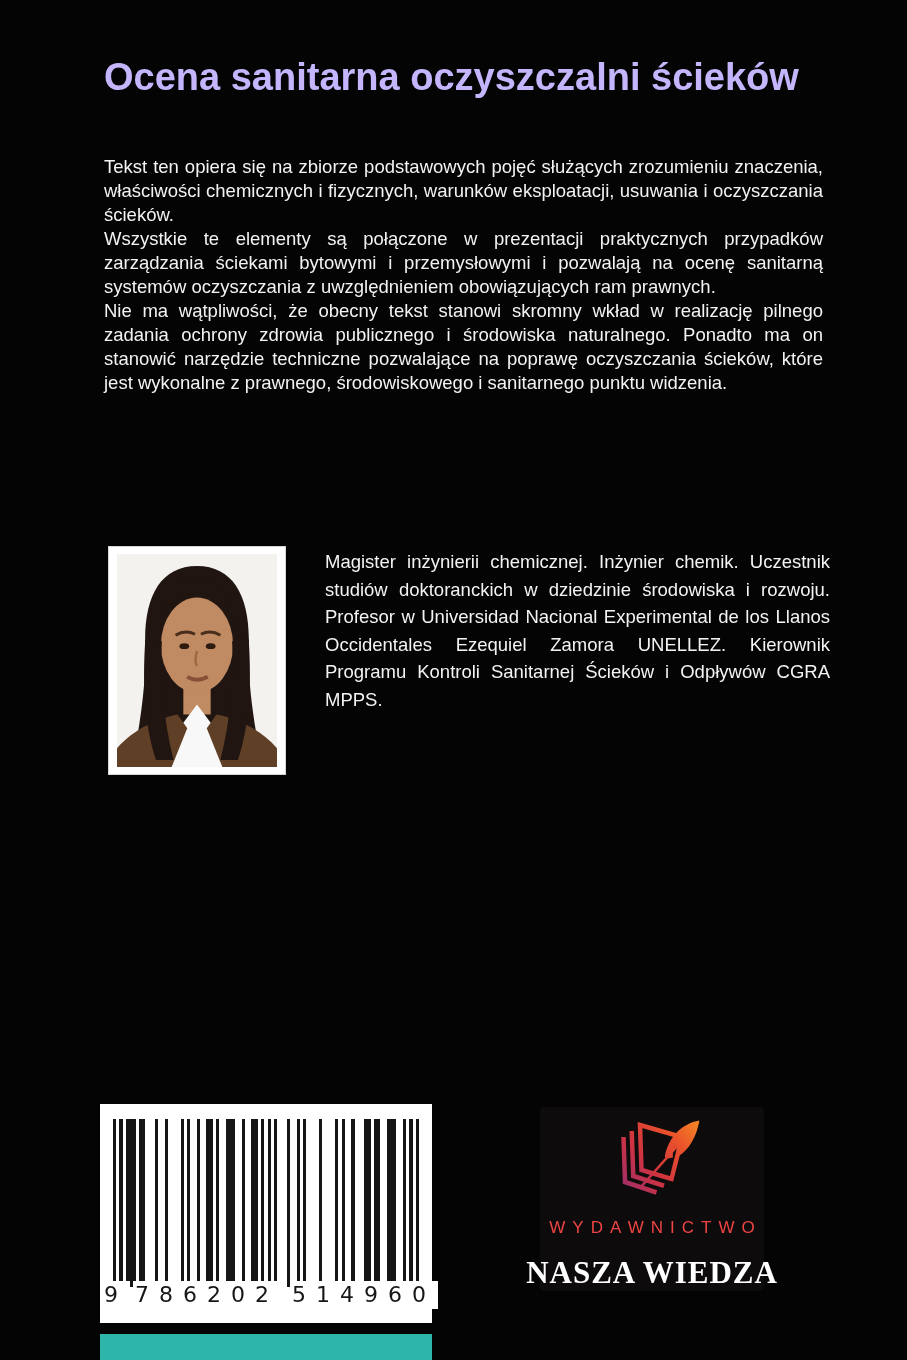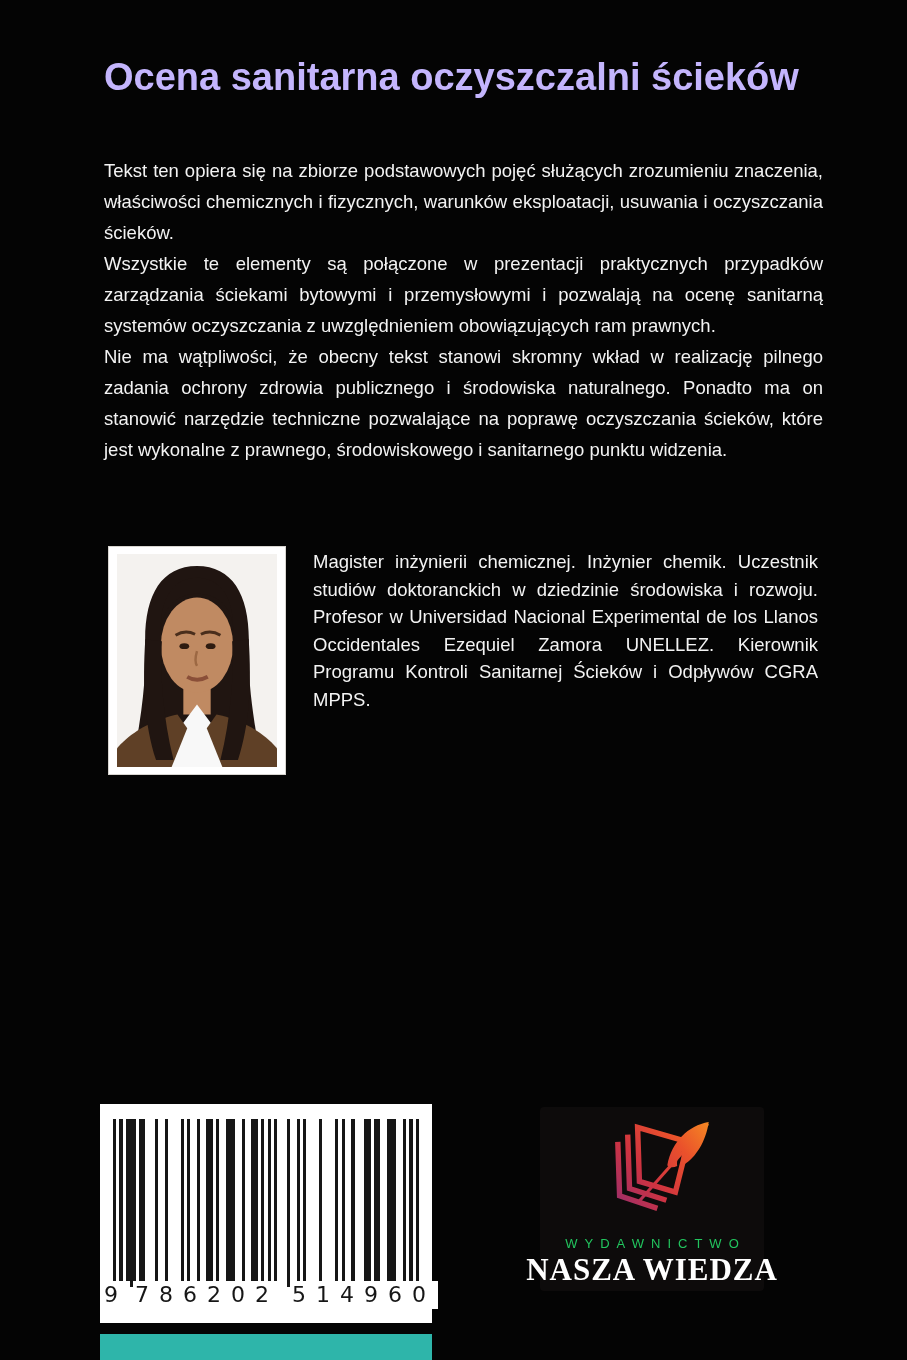--- a/index.html
+++ b/index.html
@@ -9,50 +9,50 @@
   *{margin:0;padding:0;box-sizing:border-box;}
   html,body{width:907px;height:1360px;background:var(--bg);overflow:hidden;}
   .cover{position:relative;width:907px;height:1360px;background:var(--bg);
          font-family:"Liberation Sans",sans-serif;color:var(--text);}
 
   .title{position:absolute;left:104px;top:56px;width:730px;
          font-size:38px;font-weight:700;line-height:43px;color:#c4b5fd;
          letter-spacing:0px;}
 
   .synopsis{position:absolute;left:104px;top:155px;width:719px;
-            font-size:18.5px;line-height:31px;text-align:justify;
+            font-size:18.5px;line-height:24px;text-align:justify;
             color:#f3f3f3;}
   .synopsis p{margin:0;}
 
   .photo-frame{position:absolute;left:108px;top:546px;width:178px;height:229px;
                background:#ffffff;border:1px solid #d8d5d0;padding:7px 8px;}
   .photo-frame svg{display:block;width:100%;height:100%;background:#f4f2ef;}
 
-  .bio{position:absolute;left:313px;top:548px;width:505px;
+  .bio{position:absolute;left:325px;top:548px;width:505px;
        font-size:18.5px;line-height:27.6px;text-align:justify;color:#f3f3f3;}
 
   .barcode-box{position:absolute;left:100px;top:1104px;width:332px;height:219px;
                background:#ffffff;}
   .barcode-box svg{position:absolute;left:13px;top:15px;}
   .isbn-row{position:absolute;left:0;top:177px;width:332px;display:flex;
             justify-content:flex-start;align-items:flex-start;
             font-family:"DejaVu Sans",sans-serif;font-size:22px;color:#161616;}
   .isbn-row span{background:#ffffff;letter-spacing:10px;padding:0 2px;line-height:28px;}
   .isbn-first{margin-left:2px;}
   .isbn-left{margin-left:3px;}
   .isbn-right{margin-left:9px;}
 
   .logo-box{position:absolute;left:540px;top:1107px;width:224px;height:184px;
             background:var(--logo-box-bg);border-radius:4px;
             display:flex;flex-direction:column;align-items:center;}
   .logo-box svg{display:block;width:150px;height:108px;margin-top:6px;}
-  .publisher-type{font-size:13px;letter-spacing:7px;text-indent:7px;color:#22c55e;
+  .publisher-type{font-size:17px;letter-spacing:7px;text-indent:7px;color:#ef4444;
                   margin-top:15px;white-space:nowrap;}
   .publisher-name{font-family:"Liberation Serif",serif;font-weight:700;
-                  font-size:31px;letter-spacing:1px;color:#ffffff;margin-top:1px;
+                  font-size:31px;letter-spacing:1px;color:#ffffff;margin-top:17px;
                   white-space:nowrap;}
 
   .accent-bar{position:absolute;left:100px;top:1334px;width:332px;height:26px;
               background:var(--teal-bar);}
 </style>
 </head>
 <body>
 
 <div class="cover">
 

